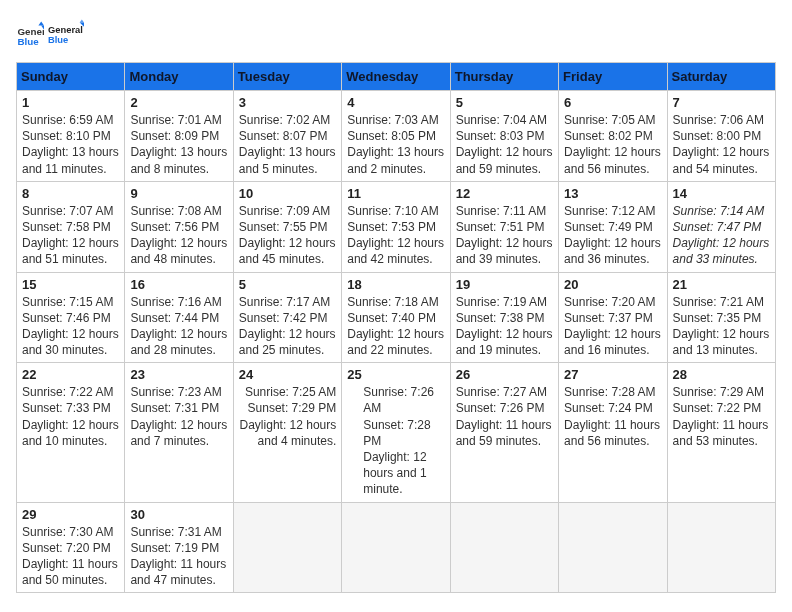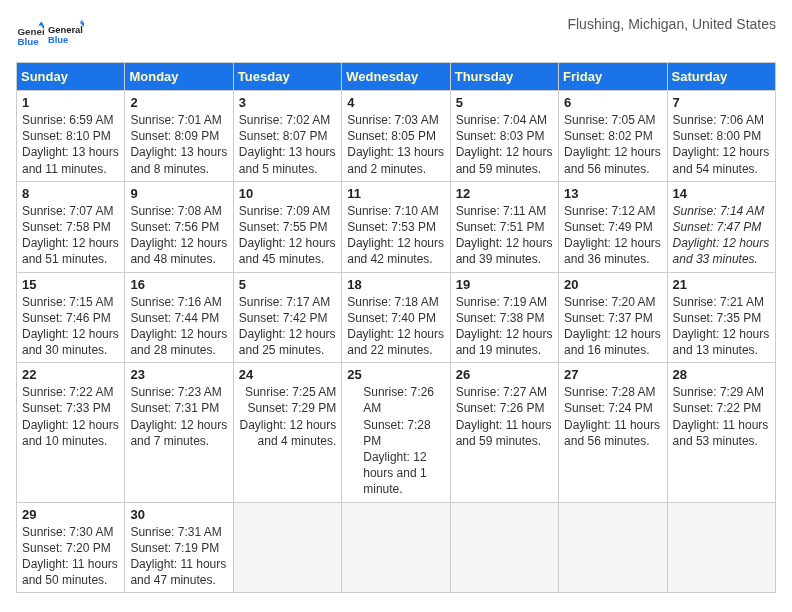--- a/index.html
+++ b/index.html
@@ -37,21 +37,21 @@
       font-size: 14px;
       color: #555;
     }
     .calendar {
       width: 100%;
       border-collapse: collapse;
       table-layout: fixed;
     }
     .calendar th {
       background: #1a73e8;
-      color: #fef9c3;
+      color: #0f172a;
       font-size: 13px;
       font-weight: bold;
       padding: 6px 4px;
       text-align: left;
       border: 1px solid #ccc;
     }
     .calendar td {
       border: 1px solid #ccc;
       vertical-align: top;
       padding: 4px 5px;
@@ -92,21 +92,20 @@
         <svg width="36" height="36" viewBox="0 0 50 40">
           <text x="0" y="18" font-size="13" font-weight="bold" font-family="Arial" fill="#222">General</text>
           <text x="0" y="33" font-size="13" font-weight="bold" font-family="Arial" fill="#1a73e8">Blue</text>
           <polygon points="44,4 50,4 50,10" fill="#1a73e8"></polygon>
           <polygon points="44,4 50,4 47,0" fill="#1a73e8" opacity="0.7"></polygon>
         </svg>
       </div>
     </div>
   </div>
   <div class="title-block">
-    <div class="subtitle">Flushing, Michigan, United States</div>
   </div>
 </div>
 
 <table class="calendar">
   <thead>
     <tr>
     <th>Sunday</th>
         <th>Monday</th>
         <th>Tuesday</th>
         <th>Wednesday</th>

